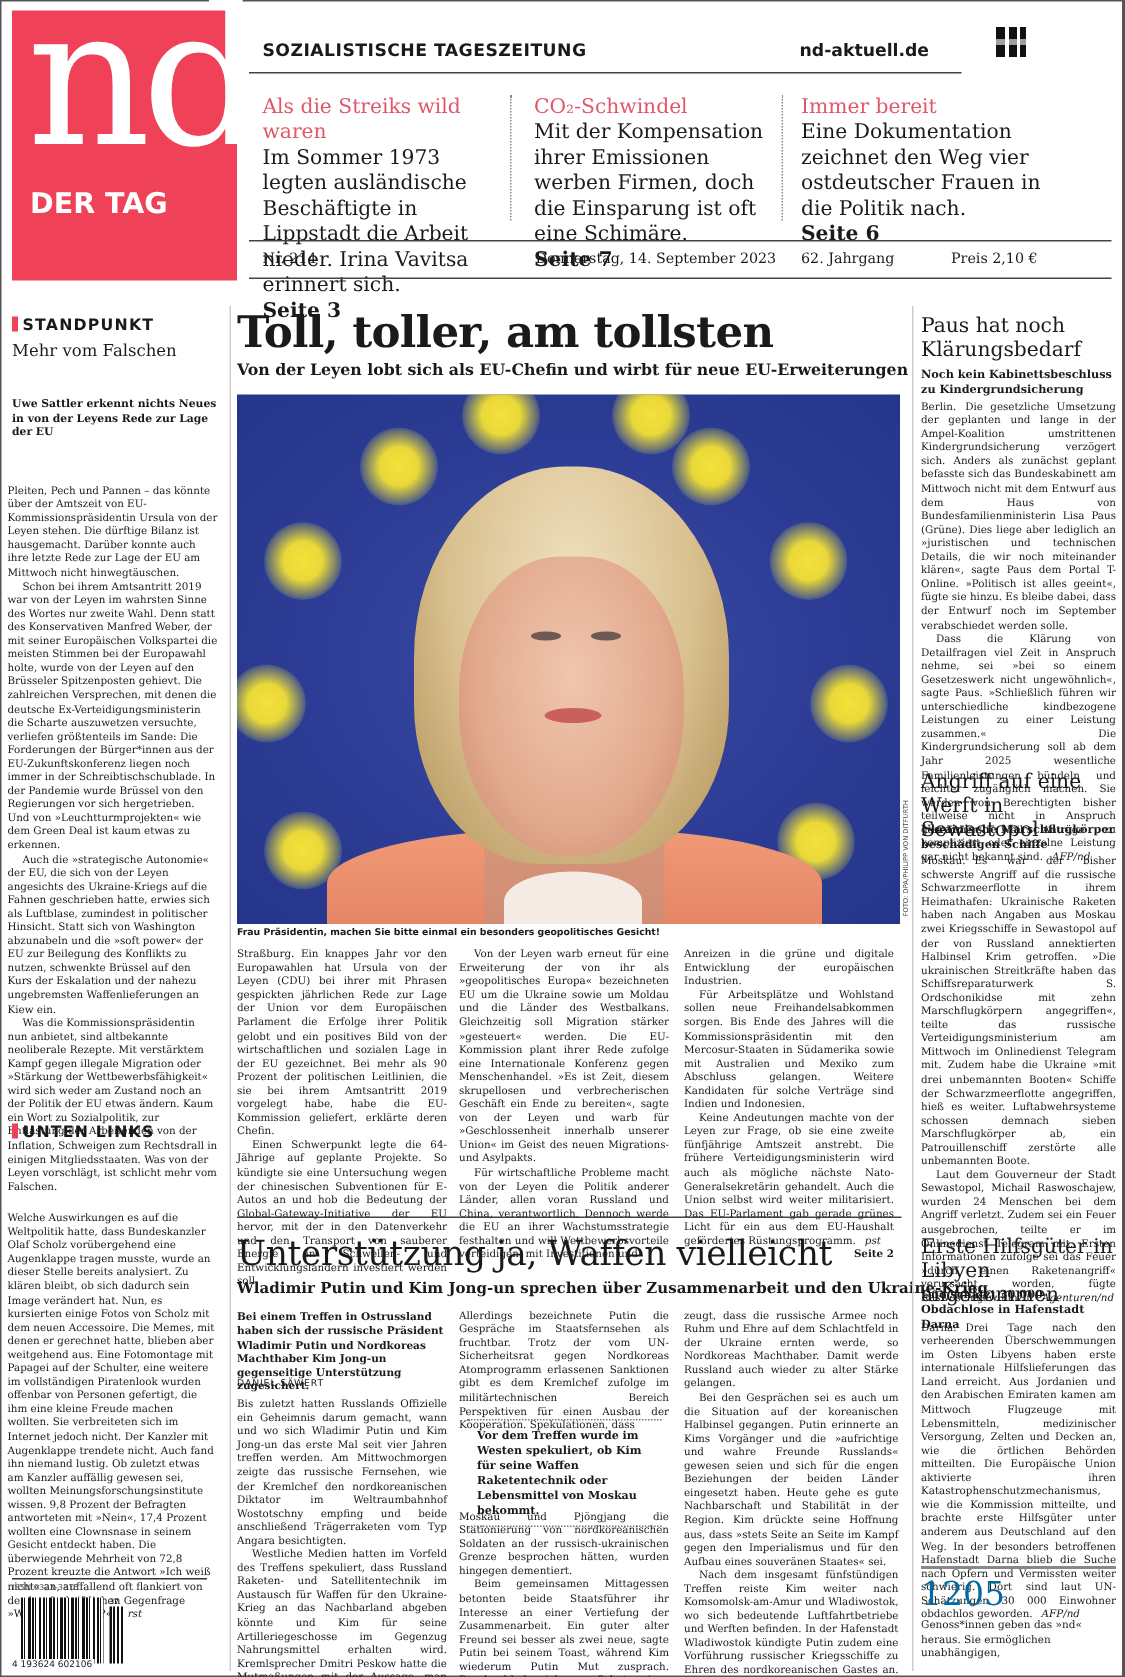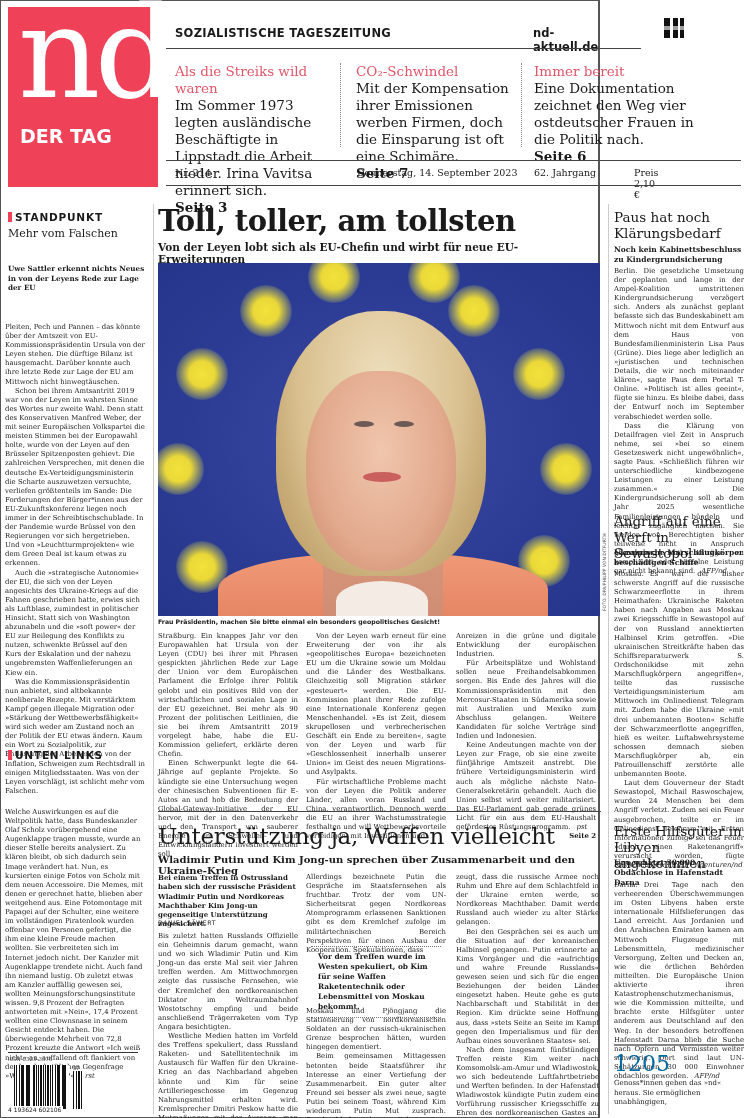--- a/index.html
+++ b/index.html
@@ -1,18 +1,18 @@
 <!DOCTYPE html>
 <html><head>
 <meta charset="utf-8">
 <style>
   * { box-sizing: border-box; margin: 0; padding: 0; }
   html, body { width: 750px; height: 1118px; background: #fff; overflow: hidden; }
   body { font-family: "DejaVu Serif", serif; color: #1a1a1a; position: relative; }
-  .page { position: absolute; left: 0; top: 0; width: 600px; height: 1118px; border: 1px solid #555; border-right: 2px solid #555; }
+  .page { position: absolute; left: 0; top: 0; width: 750px; height: 1118px; border: 1px solid #555; border-right: 2px solid #555; }
 
   
   .logo { position: absolute; left: 7px; top: 6px; width: 150px; height: 180px; background: #ef4158; color: #fff; }
   .logo .nd { position: absolute; left: 10px; top: -18px; font-family: "DejaVu Serif", serif; font-size: 128px; letter-spacing: -6px; line-height: 1; }
   .logo .dertag { position: absolute; left: 12px; top: 118px; font-family: "DejaVu Sans", sans-serif; font-weight: bold; font-size: 19px; letter-spacing: 0px; }
   .tagline { position: absolute; left: 174px; top: 25px; font-family: "DejaVu Sans", sans-serif; font-weight: bold; font-size: 11.5px; letter-spacing: 0.3px; }
   .website { position: absolute; left: 532px; top: 25px; font-family: "DejaVu Sans", sans-serif; font-weight: bold; font-size: 11.5px; }
   .qr { position: absolute; left: 663px; top: 17px; width: 20px; height: 20px; background:
         linear-gradient(90deg,#111 0 30%,#fff 30% 45%,#111 45% 70%,#fff 70% 80%,#111 80%); }
   .qr::after { content:""; position:absolute; left:0; top:8px; width:20px; height:4px; background:#fff; opacity:.6; }

